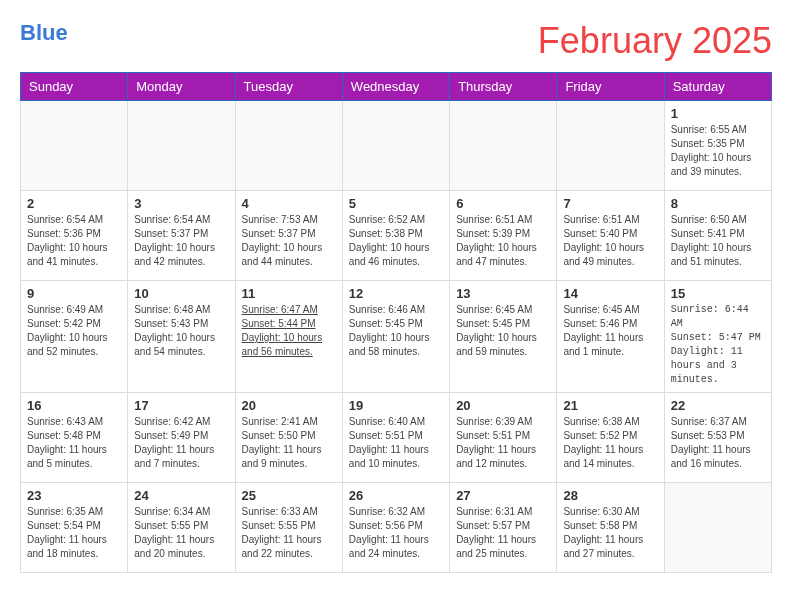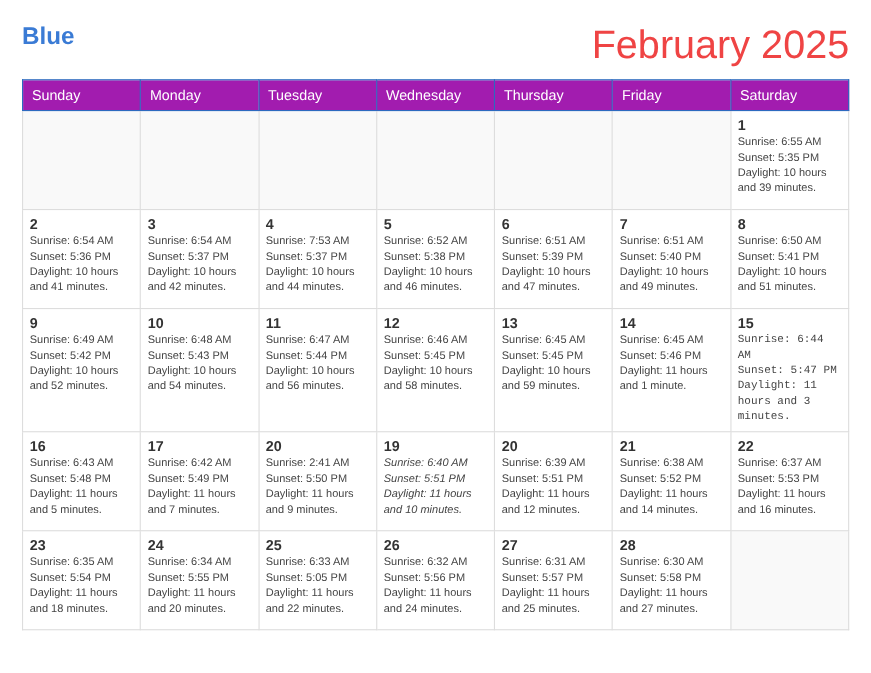--- a/index.html
+++ b/index.html
@@ -182,21 +182,21 @@
 Daylight: 10 hours and 52 minutes.</div>
         </td>
         <td>
           <span class="day-number">10</span>
           <div class="day-info" style="white-space: pre-line;">Sunrise: 6:48 AM
 Sunset: 5:43 PM
 Daylight: 10 hours and 54 minutes.</div>
         </td>
         <td>
           <span class="day-number">11</span>
-          <div class="day-info" style="white-space: pre-line;">Sunrise: 6:47 AM
+          <div class="day-info" style="white-space: pre-line; text-decoration: underline;">Sunrise: 6:47 AM
 Sunset: 5:44 PM
 Daylight: 10 hours and 56 minutes.</div>
         </td>
         <td>
           <span class="day-number">12</span>
           <div class="day-info" style="white-space: pre-line;">Sunrise: 6:46 AM
 Sunset: 5:45 PM
 Daylight: 10 hours and 58 minutes.</div>
         </td>
         <td>
@@ -232,21 +232,21 @@
 Daylight: 11 hours and 7 minutes.</div>
         </td>
         <td>
           <span class="day-number">20</span>
           <div class="day-info" style="white-space: pre-line;">Sunrise: 2:41 AM
 Sunset: 5:50 PM
 Daylight: 11 hours and 9 minutes.</div>
         </td>
         <td>
           <span class="day-number">19</span>
-          <div class="day-info" style="white-space: pre-line; font-style: italic;">Sunrise: 6:40 AM
+          <div class="day-info" style="white-space: pre-line;">Sunrise: 6:40 AM
 Sunset: 5:51 PM
 Daylight: 11 hours and 10 minutes.</div>
         </td>
         <td>
           <span class="day-number">20</span>
           <div class="day-info" style="white-space: pre-line;">Sunrise: 6:39 AM
 Sunset: 5:51 PM
 Daylight: 11 hours and 12 minutes.</div>
         </td>
         <td>
@@ -271,21 +271,21 @@
         </td>
         <td>
           <span class="day-number">24</span>
           <div class="day-info" style="white-space: pre-line;">Sunrise: 6:34 AM
 Sunset: 5:55 PM
 Daylight: 11 hours and 20 minutes.</div>
         </td>
         <td>
           <span class="day-number">25</span>
           <div class="day-info" style="white-space: pre-line;">Sunrise: 6:33 AM
-Sunset: 5:05 PM
+Sunset: 5:55 PM
 Daylight: 11 hours and 22 minutes.</div>
         </td>
         <td>
           <span class="day-number">26</span>
           <div class="day-info" style="white-space: pre-line;">Sunrise: 6:32 AM
 Sunset: 5:56 PM
 Daylight: 11 hours and 24 minutes.</div>
         </td>
         <td>
           <span class="day-number">27</span>

